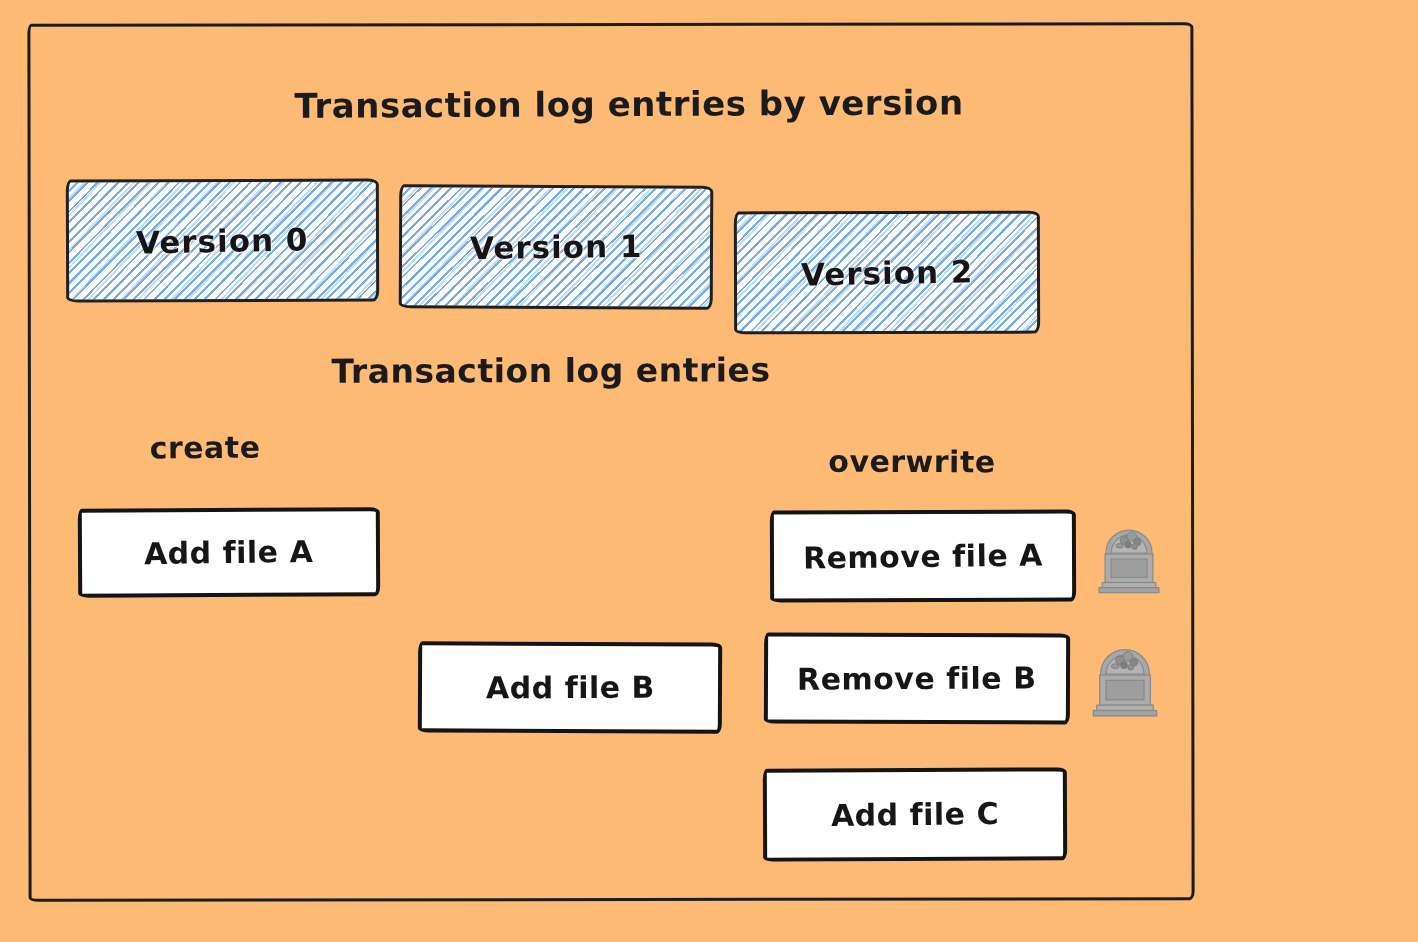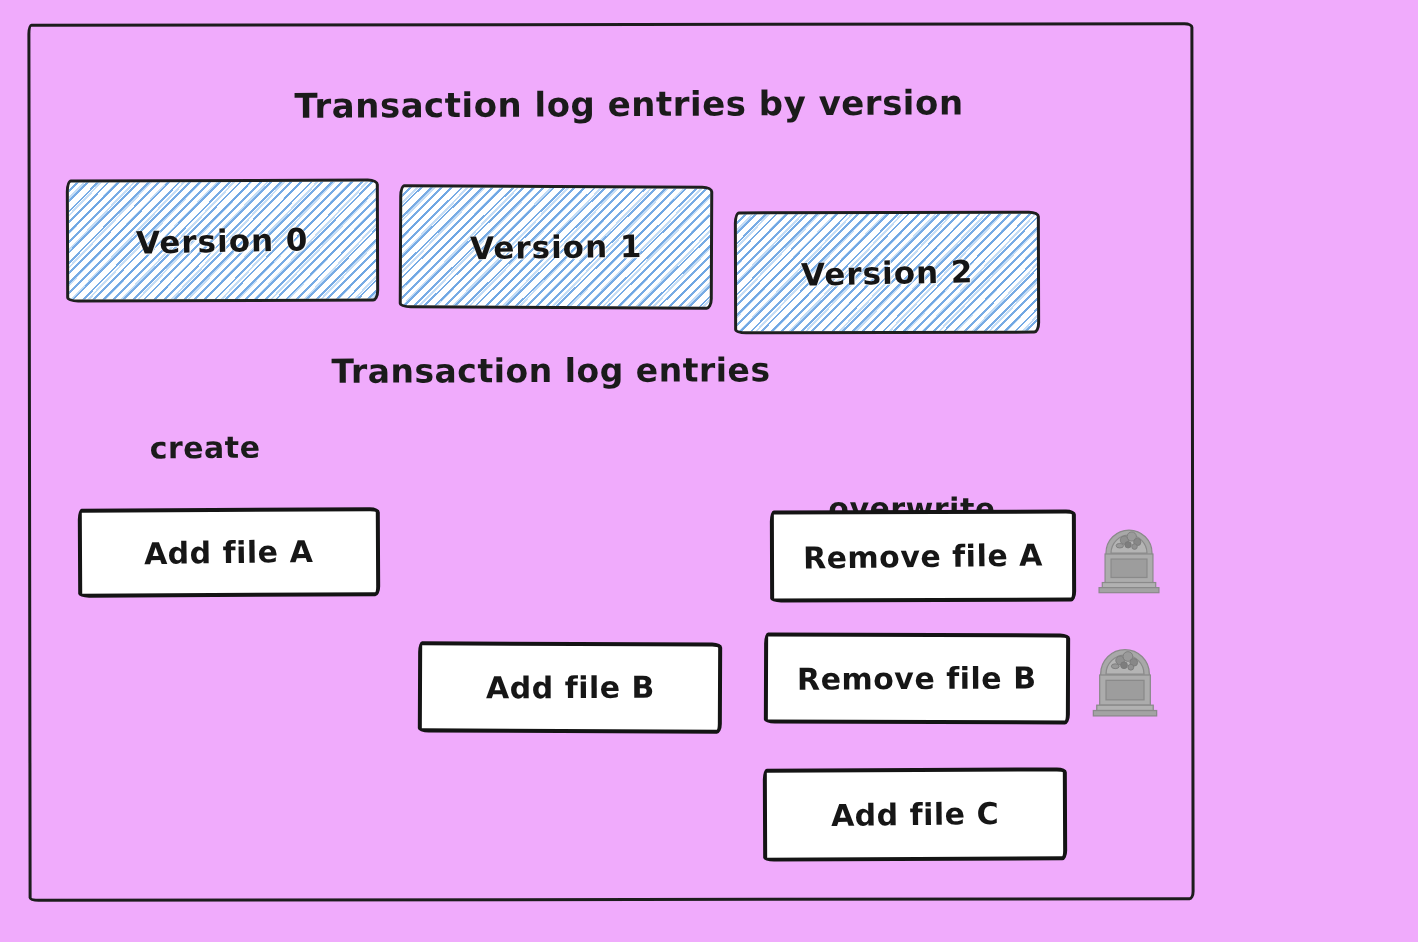--- a/index.html
+++ b/index.html
@@ -1,21 +1,21 @@
 <!DOCTYPE html>
 <html><head>
 <meta charset="utf-8">
 <style>
   * { margin: 0; padding: 0; box-sizing: border-box; }
   html, body { background: #ffffff; }
   .page {
     position: relative;
     width: 1418px;
     height: 942px;
-    background: #f0abfc;
+    background: #fdba74;
     font-family: "DejaVu Sans", sans-serif;
     color: #1c1c1c;
     overflow: hidden;
   }
   .frame {
     position: absolute;
     left: 28px; top: 23px;
     width: 1166px; height: 878px;
     border: 3px solid #1c1c1c;
     border-radius: 4px 9px 5px 10px / 10px 5px 9px 4px;
@@ -28,21 +28,21 @@
     color: #1b1b1b;
     text-align: center;
     letter-spacing: 0.5px;
     white-space: nowrap;
   }
   .title { left: 279px; top: 84px; width: 700px; font-size: 34px; transform: rotate(-0.3deg); }
   .subtitle { left: 301px; top: 351px; width: 500px; font-size: 33px; transform: rotate(-0.2deg); }
   .col-label { font-size: 30px; }
   .col-create { left: 125px; top: 430px; width: 160px; transform: rotate(-0.4deg); }
   .col-append { left: 490px; top: 426px; width: 160px; transform: rotate(0.3deg); }
-  .col-overwrite { left: 822px; top: 444px; width: 180px; transform: rotate(0.2deg); margin-top: 47px; }
+  .col-overwrite { left: 822px; top: 444px; width: 180px; transform: rotate(0.2deg); }
 
   .version-box {
     position: absolute;
     border: 3px solid #1f1f1f;
     border-radius: 5px 11px 6px 12px / 12px 6px 11px 5px;
     display: flex;
     align-items: center;
     justify-content: center;
     background-image:
       repeating-linear-gradient(135deg, transparent 0px, transparent 5.2px, rgba(96,157,224,0.85) 5.2px, rgba(96,157,224,0.85) 7.2px),

